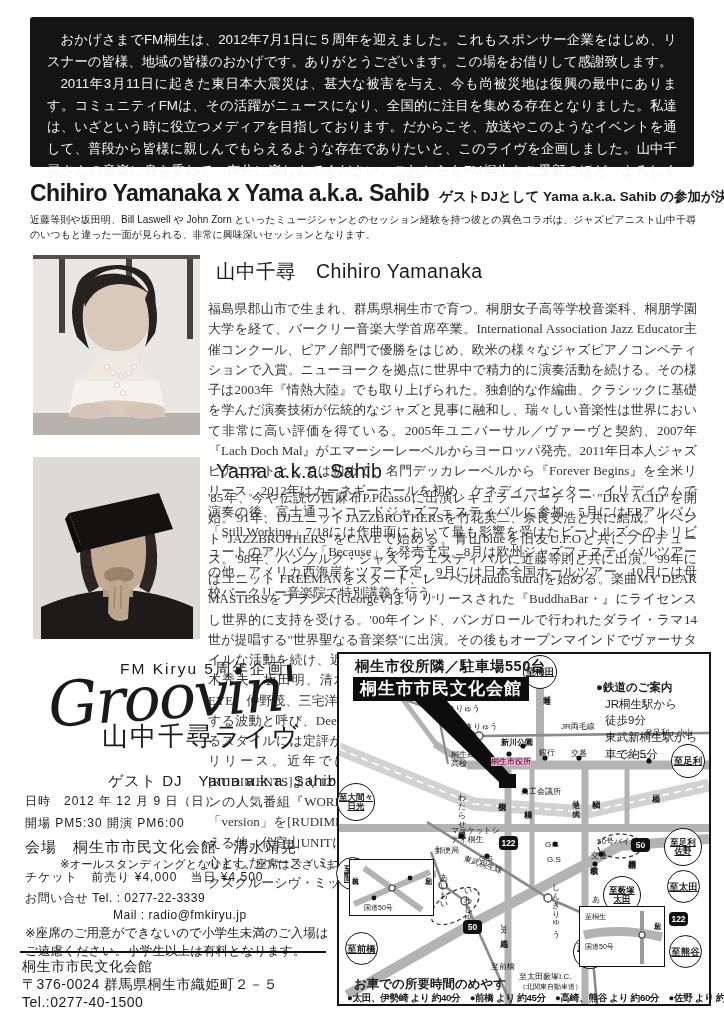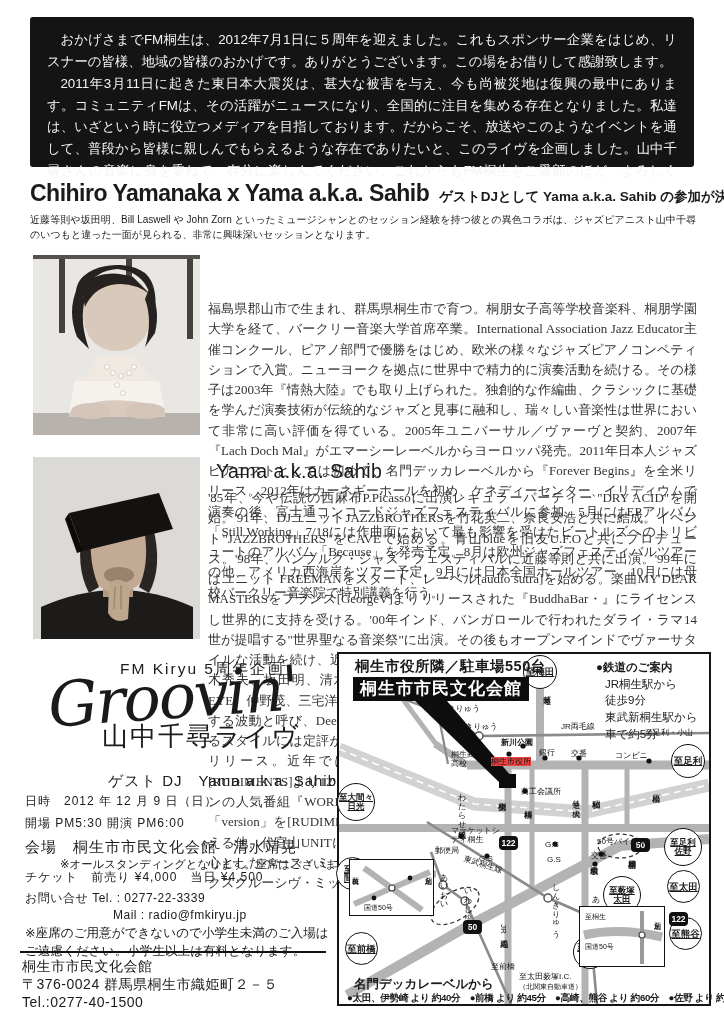--- a/index.html
+++ b/index.html
@@ -34,21 +34,21 @@
   .vf{left:22px;font-size:14px;letter-spacing:0.5px;}
   
   .mapbox{left:337px;top:652px;width:374px;height:354px;border:2px solid #151515;box-sizing:border-box;background:#fff;}
   .map-inner{position:absolute;inset:0;}
   .map-header{left:16px;top:3px;font-size:14.5px;font-weight:bold;letter-spacing:0.5px;z-index:5;}
   .map-venue{left:14px;top:23px;width:176px;height:24px;background:#0d0d0d;color:#fff;
              font-size:17px;font-weight:bold;text-align:center;line-height:24px;letter-spacing:1px;z-index:5;}
   .rail-info{left:257px;top:5px;font-size:11.5px;line-height:1.45;z-index:5;}
   .rail-info .ttl{font-weight:bold;}
   .rail-info div{padding-left:9px;}
-  .rail-info div.ttl{padding-left:0;}
+  .rail-info div.ttl{padding-left:0;margin-top:20px;}
   .mlabel{font-size:8px;color:#111;white-space:nowrap;z-index:4;line-height:1.15;}
   .wrap{white-space:normal;}
   .v{writing-mode:vertical-rl;}
   .mcirc{border:1.6px solid #111;border-radius:50%;background:#fff;display:flex;align-items:center;
          justify-content:center;text-align:center;font-weight:bold;font-size:9.5px;line-height:1.05;
          box-sizing:border-box;z-index:4;text-decoration:underline;}
   .shield{width:19px;height:14px;background:#111;color:#fff;border-radius:4px;font-size:8.5px;
           font-weight:bold;text-align:center;line-height:14px;z-index:4;}
   .inset{border:1.5px solid #111;background:#fff;z-index:5;box-sizing:border-box;overflow:hidden;}
   .drive-title{left:15px;top:322px;font-size:12.5px;font-weight:bold;z-index:6;}
@@ -90,20 +90,21 @@
       <circle cx="88" cy="121" r="2.4" fill="#fff" stroke="#b9b2a8" stroke-width="0.6"></circle>
       <circle cx="96" cy="118" r="2.4" fill="#fff" stroke="#b9b2a8" stroke-width="0.6"></circle>
       <circle cx="101" cy="112" r="2.4" fill="#fff" stroke="#b9b2a8" stroke-width="0.6"></circle>
       <circle cx="84" cy="130" r="2.4" fill="#fff" stroke="#b9b2a8" stroke-width="0.6"></circle>
       <circle cx="90" cy="138" r="2.4" fill="#fff" stroke="#b9b2a8" stroke-width="0.6"></circle>
       <path d="M36,158 Q60,142 96,146 Q126,148 132,158 L132,162 L36,162 Z" fill="#d9cabd"></path>
       <ellipse cx="58" cy="156" rx="20" ry="8" fill="#d4c5b8"></ellipse>
       <ellipse cx="112" cy="156" rx="20" ry="8" fill="#d4c5b8"></ellipse>
     </svg>
   </div>
+  <div class="abs artist-name" style="top:258px;">山中千尋　Chihiro Yamanaka</div>
   <div class="abs artist-bio" style="top:299px;">福島県郡山市で生まれ、群馬県桐生市で育つ。桐朋女子高等学校音楽科、桐朋学園大学を経て、バークリー音楽大学首席卒業。International Association Jazz Educator主催コンクール、ピアノ部門で優勝をはじめ、欧米の様々なジャズピアノコンペティションで入賞。ニューヨークを拠点に世界中で精力的に演奏活動を続ける。その様子は2003年『情熱大陸』でも取り上げられた。独創的な作編曲、クラシックに基礎を学んだ演奏技術が伝統的なジャズと見事に融和し、瑞々しい音楽性は世界において非常に高い評価を得ている。2005年ユニバーサル／ヴァーヴと契約、2007年『Lach Doch Mal』がエマーシーレーベルからヨーロッパ発売。2011年日本人ジャズピアニストとしては初めて、名門デッカレーベルから『Forever Begins』を全米リリース。2012年はカーネギーホールを初め、ケネディーセンター、イリディウムで演奏の後、富士通コンコードジャズフェスティバルに参加。5月にはEPアルバム「Still Working」7/18には作曲面において最も影響を受けたビートルズへのトリビュートのアルバム「Because」を発売予定。8月は欧州ジャズフェスティバルツアーの他、アメリカ西海岸をツアー予定。9月には日本全国ホールツアー。10月には母校バークリー音楽院で特別講義を行う。</div>
 
   <div class="abs photo" style="top:457px;height:182px;background:#dcdbd8;">
     <svg width="167" height="182" viewBox="0 0 167 182">
       <rect width="167" height="182" fill="#dbdad7"></rect>
       <path d="M8,182 L8,150 Q85,116 160,150 L160,182 Z" fill="#1d1b1a"></path>
       <rect x="70" y="116" width="30" height="24" fill="#b29781"></rect>
       <ellipse cx="85" cy="96" rx="34" ry="40" fill="#c2aa94"></ellipse>
       <path d="M50,70 Q42,110 56,136 L66,130 Q56,108 58,78 Z" fill="#2a2523"></path>
       <path d="M120,70 Q130,110 116,136 L106,130 Q116,108 112,78 Z" fill="#2a2523"></path>
@@ -198,35 +199,35 @@
       </div>
 
       <div class="abs mcirc" style="left:184px;top:1px;width:34px;height:34px;">至梅田</div>
       <div class="abs mcirc" style="left:332px;top:90px;width:34px;height:34px;">至足利</div>
       <div class="abs mcirc wrap" style="left:-2px;top:129px;width:38px;height:38px;font-size:8.5px;">至大間々 日光</div>
       <div class="abs mcirc" style="left:-3px;top:203px;width:33px;height:33px;font-size:8.5px;">至大間々</div>
       <div class="abs mcirc" style="left:6px;top:278px;width:33px;height:33px;">至前橋</div>
       <div class="abs mcirc" style="left:234px;top:281px;width:34px;height:34px;font-size:8.5px;">至伊勢崎</div>
       <div class="abs mcirc wrap" style="left:325px;top:174px;width:38px;height:38px;font-size:8.5px;">至足利 佐野</div>
       <div class="abs mcirc" style="left:328px;top:216px;width:33px;height:33px;">至太田</div>
-      <div class="abs mcirc" style="left:330px;top:263px;width:33px;height:33px;text-align:center;">至熊谷</div>
+      <div class="abs mcirc" style="left:330px;top:281px;width:33px;height:33px;text-align:center;">至熊谷</div>
       <div class="abs mcirc wrap" style="left:264px;top:222px;width:38px;height:38px;font-size:8.5px;">至薮塚 太田</div>
 
       <div class="abs shield" style="left:160px;top:182px;">122</div>
       <div class="abs shield" style="left:292px;top:184px;">50</div>
       <div class="abs shield" style="left:124px;top:266px;">50</div>
       <div class="abs shield" style="left:330px;top:258px;">122</div>
 
       <div class="abs mlabel v" style="left:203px;top:36px;">本町通り</div>
       <div class="abs mlabel" style="left:92px;top:50px;">にしきりゅう</div>
       <div class="abs mlabel" style="left:126px;top:68px;">きりゅう</div>
       <div class="abs mlabel" style="left:222px;top:68px;">JR両毛線</div>
       <div class="abs mlabel" style="left:306px;top:74px;">至足利・小山</div>
       <div class="abs mlabel" style="left:162px;top:84px;font-weight:bold;">新川公園</div>
-      <div class="abs mlabel" style="left:152px;top:103px;background:#ef4444;">桐生市役所</div>
+      <div class="abs mlabel" style="left:152px;top:103px;background:#f9a8d4;">桐生市役所</div>
       <div class="abs mlabel" style="left:200px;top:94px;">銀行</div>
       <div class="abs mlabel" style="left:232px;top:95px;">交番</div>
       <div class="abs mlabel" style="left:276px;top:97px;">コンビニ</div>
       <div class="abs mlabel" style="left:182px;top:133px;">商工会議所</div>
       <div class="abs mlabel v" style="left:86px;top:42px;">上毛電鉄</div>
       <div class="abs mlabel wrap" style="left:112px;top:96px;width:38px;">桐生商業高校</div>
       <div class="abs mlabel v" style="left:118px;top:134px;">わたらせ渓谷線</div>
       <div class="abs mlabel wrap" style="left:112px;top:172px;width:56px;">マーケットシティ桐生</div>
       <div class="abs mlabel" style="left:96px;top:192px;">郵便局</div>
       <div class="abs mlabel" style="left:140px;top:200px;">G.S</div>
@@ -268,18 +269,18 @@
         <svg width="86" height="61" viewBox="0 0 86 61" style="position:absolute;left:0;top:0;">
           <path d="M4,28 Q40,20 82,30" fill="none" stroke="#b3b3b3" stroke-width="9"></path>
           <line x1="62" y1="4" x2="62" y2="57" stroke="#9a9a9a" stroke-width="4"></line>
           <circle cx="62" cy="28" r="3" fill="#fff" stroke="#444" stroke-width="1.2"></circle>
         </svg>
         <span class="abs mlabel" style="left:5px;top:6px;font-size:7px;">至桐生</span>
         <span class="abs mlabel" style="left:5px;top:36px;font-size:7px;">国道50号</span>
         <span class="abs mlabel v" style="right:3px;top:10px;font-size:7px;">至足利</span>
       </div>
 
-      <div class="abs drive-title">名門デッカレーベルから</div>
+      <div class="abs drive-title">お車での所要時間のめやす</div>
       <div class="abs drive-times">●太田、伊勢崎 より 約40分　●前橋 より 約45分　●高崎、熊谷 より 約60分　●佐野 より 約50分</div>
     </div>
   </div>
 
 </div>
 
 </body></html>

